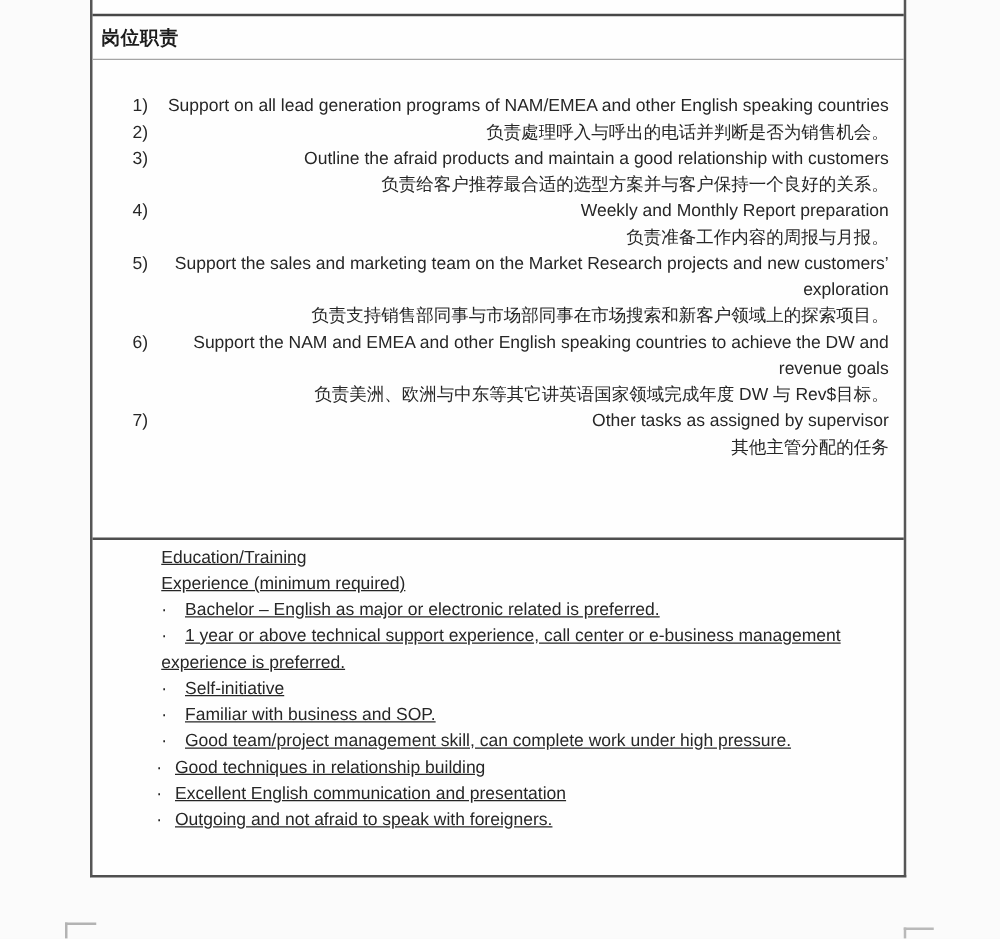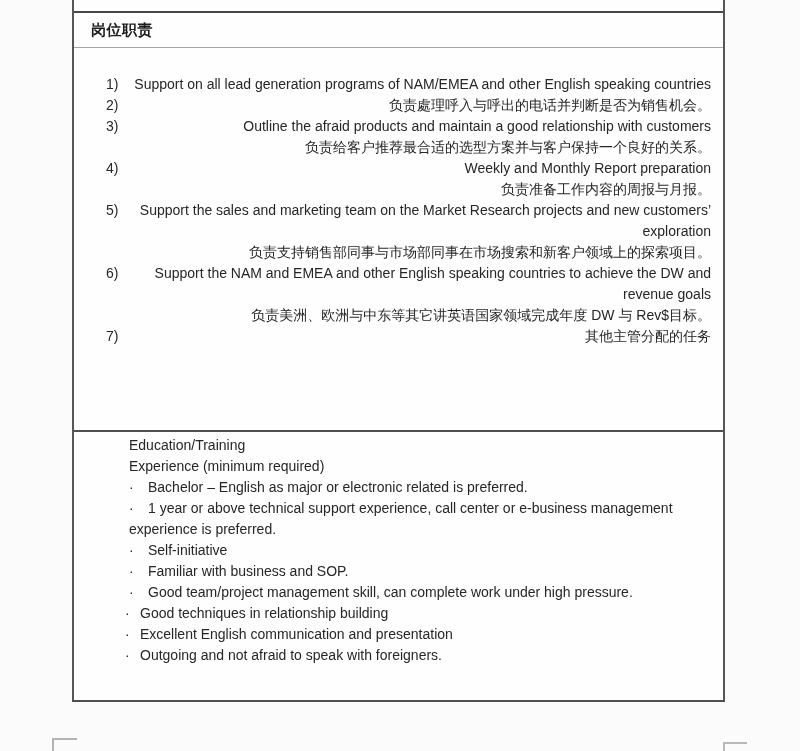--- a/index.html
+++ b/index.html
@@ -20,33 +20,34 @@
     box-sizing:border-box;
     border-left:2px solid #565656;
     border-right:2px solid #565656;
     border-bottom:2px solid #4f4f4f;
     background:#fefefe;
   }
   .row{box-sizing:border-box;width:100%;}
   .r-partial{height:13px;border-bottom:2px solid #474747;}
   .r-h1{
     height:35px;border-bottom:1px solid #a5a5a5;
-    display:flex;align-items:center;padding-left:17px;
+    display:flex;align-items:center;padding-left:7px;
   }
   .sec-title{font-size:15px;font-weight:700;color:#1c1c1c;letter-spacing:.5px;}
   .r-c1{
     height:384px;border-bottom:2px solid #4f4f4f;
     padding:26px 12px 0 32px;
   }
   .r-h2{
     height:31px;border-bottom:1px solid #a5a5a5;
     display:flex;align-items:center;padding-left:7px;
   }
   .r-c2{
     padding:3px 14px 0 55px;
+    text-decoration:underline;
   }
   .resp-item{display:flex;font-size:14px;line-height:21px;}
   .num{flex:0 0 25px;color:#262626;}
   .itext{flex:1;text-align:right;}
   .zh{font-size:14px;line-height:21px;}
   .qline{font-size:14px;line-height:21px;color:#262626;}
   .qline .b{display:inline-block;width:19px;color:#262626;}
   .qline.tight{margin-left:-4px;}
   .qline.tight .b{width:15px;}
   
@@ -124,20 +125,21 @@
         <span class="num">6)</span>
         <div class="itext">
           <div>Support the NAM and EMEA and other English speaking countries to achieve the DW and revenue goals</div>
           <div class="zh">负责美洲、欧洲与中东等其它讲英语国家领域完成年度 DW 与 Rev$目标。</div>
         </div>
       </div>
 
       <div class="resp-item">
         <span class="num">7)</span>
         <div class="itext">
+          <div>Other tasks as assigned by supervisor</div>
           <div class="zh">其他主管分配的任务</div>
         </div>
       </div>
 
     </div>
 
 
     <div class="row r-c2">
 
       <div class="qline">Education/Training</div>

